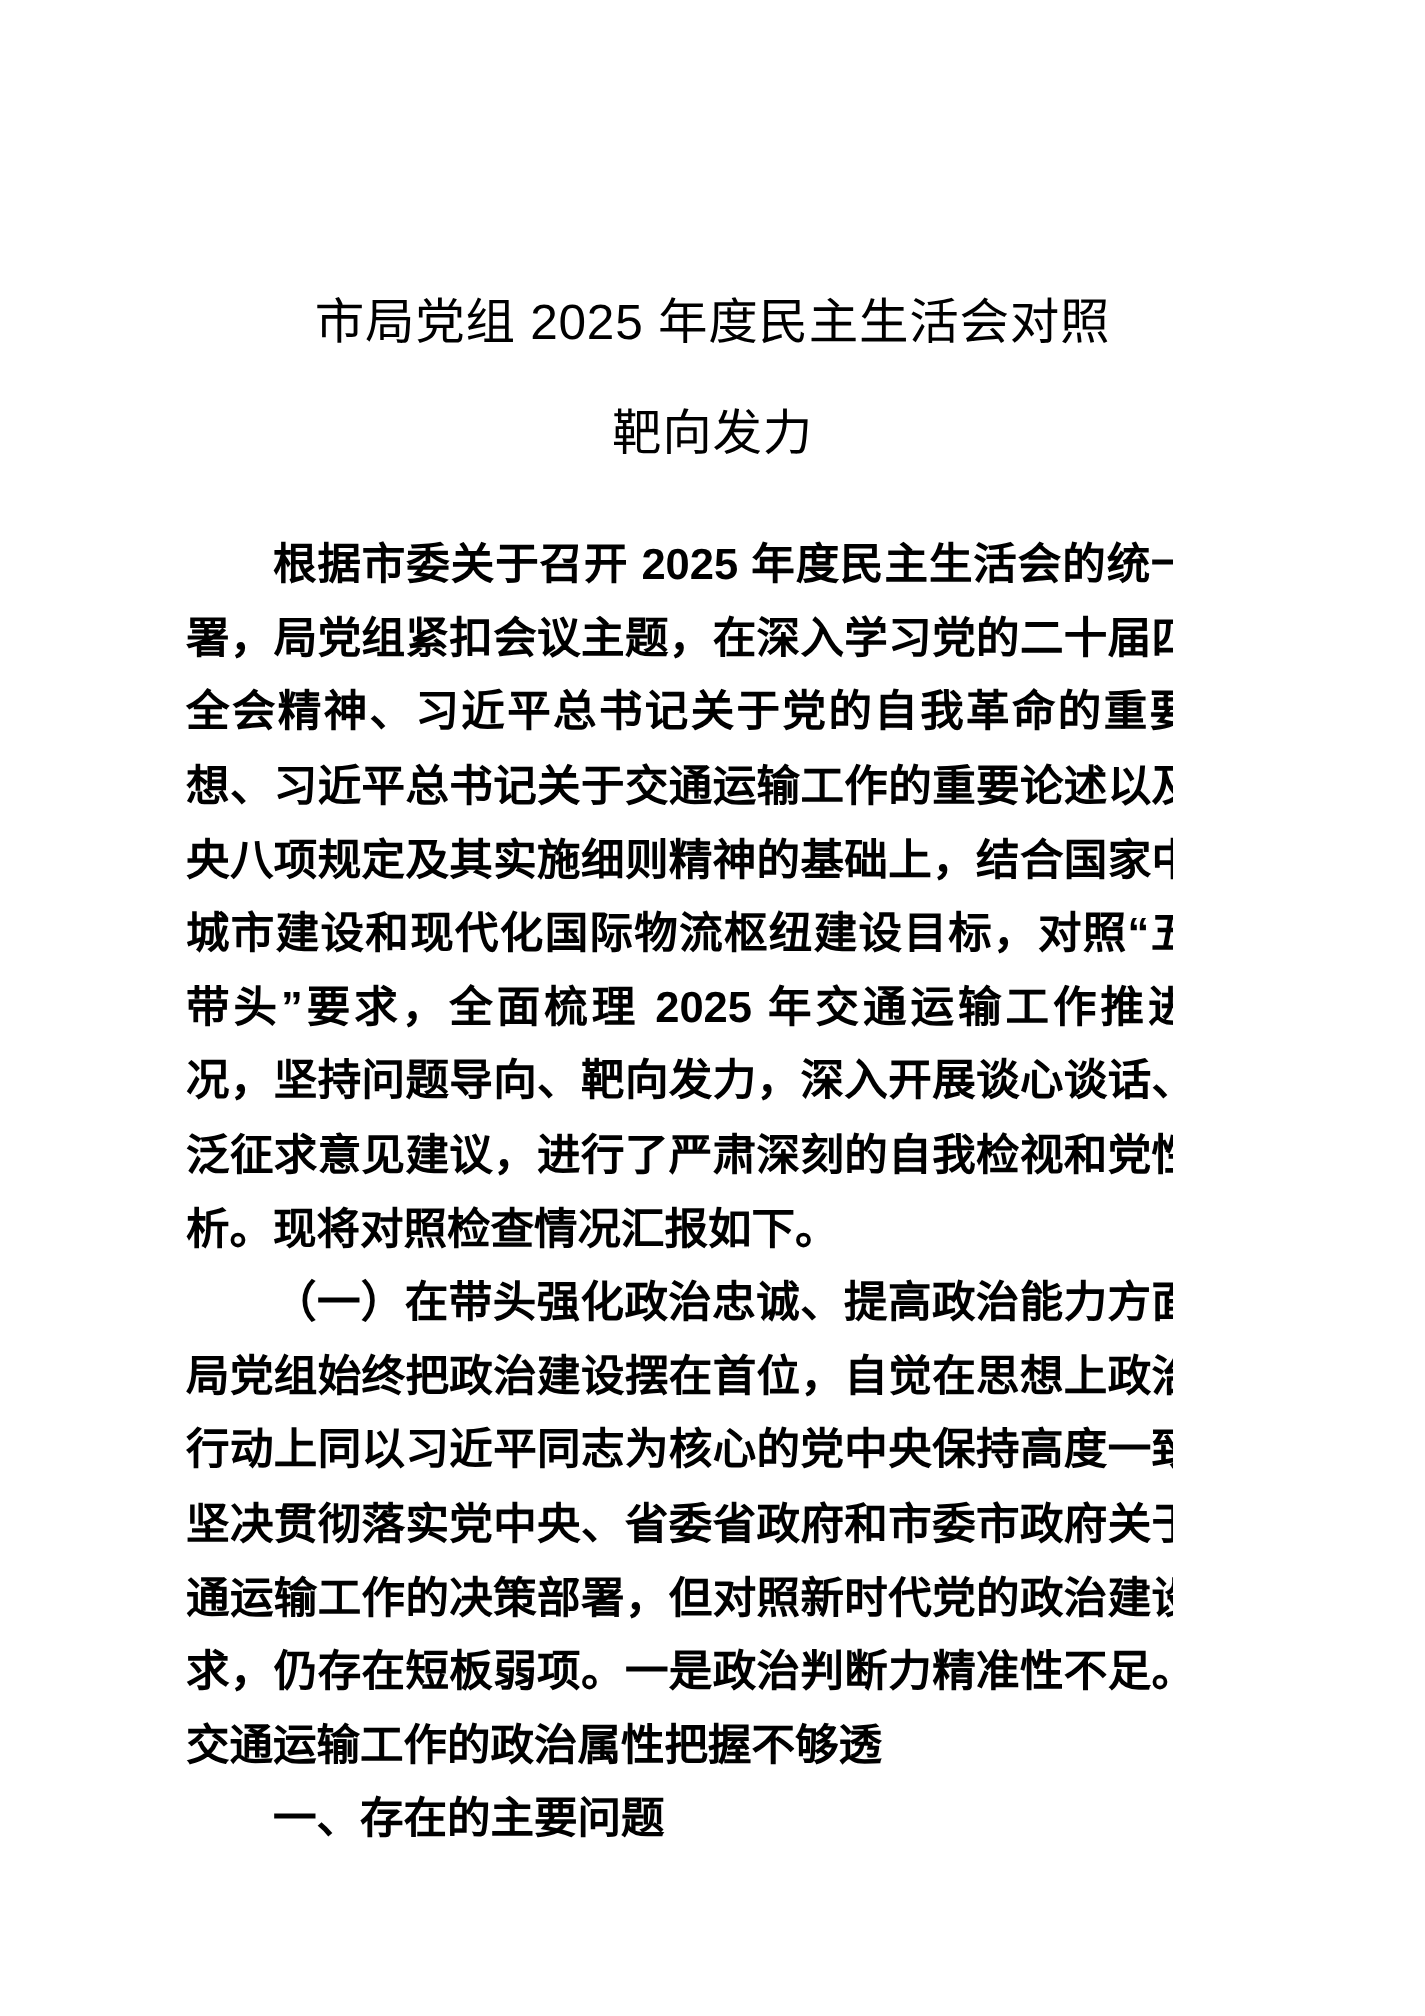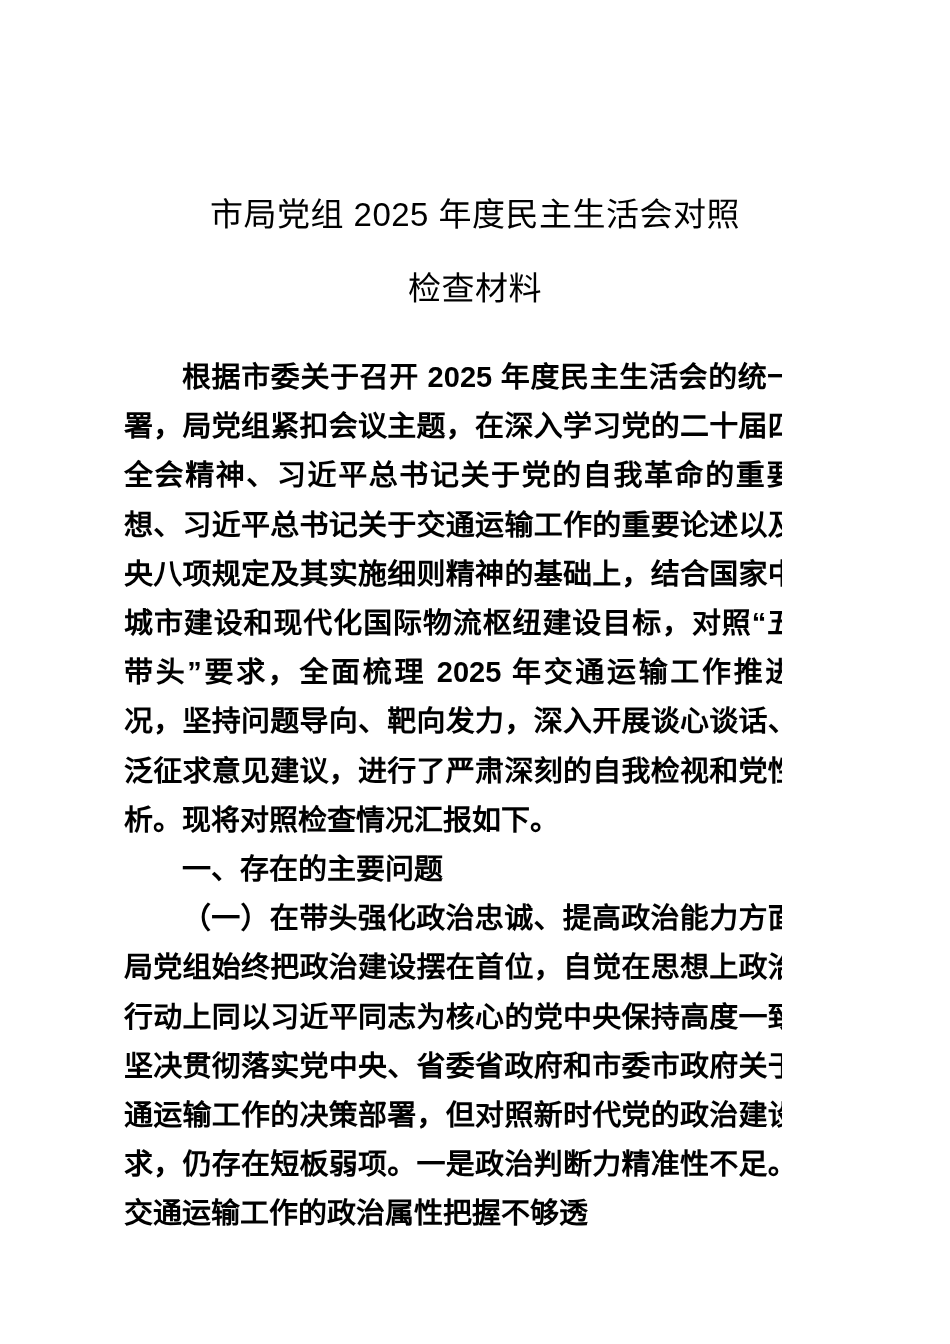--- a/index.html
+++ b/index.html
@@ -53,23 +53,23 @@
   }
 </style>
 </head>
 <body>
 
 <div class="page">
   <div class="content">
 
     <h1 class="doc-title">
       <span>市局党组 2025 年度民主生活会对照</span><br>
-      <span>检查材料</span>
+      <span>靶向发力</span>
     </h1>
 
     <div class="body-block">
       <p class="para">根据市委关于召开 2025 年度民主生活会的统一部署，局党组紧扣会议主题，在深入学习党的二十届四中全会精神、习近平总书记关于党的自我革命的重要思想、习近平总书记关于交通运输工作的重要论述以及中央八项规定及其实施细则精神的基础上，结合国家中心城市建设和现代化国际物流枢纽建设目标，对照“五个带头”要求，全面梳理 2025 年交通运输工作推进情况，坚持问题导向、靶向发力，深入开展谈心谈话、广泛征求意见建议，进行了严肃深刻的自我检视和党性分析。现将对照检查情况汇报如下。</p>
+      <p class="para">（一）在带头强化政治忠诚、提高政治能力方面。局党组始终把政治建设摆在首位，自觉在思想上政治上行动上同以习近平同志为核心的党中央保持高度一致，坚决贯彻落实党中央、省委省政府和市委市政府关于交通运输工作的决策部署，但对照新时代党的政治建设要求，仍存在短板弱项。一是政治判断力精准性不足。对交通运输工作的政治属性把握不够透</p>
       <p class="para">一、存在的主要问题</p>
-      <p class="para">（一）在带头强化政治忠诚、提高政治能力方面。局党组始终把政治建设摆在首位，自觉在思想上政治上行动上同以习近平同志为核心的党中央保持高度一致，坚决贯彻落实党中央、省委省政府和市委市政府关于交通运输工作的决策部署，但对照新时代党的政治建设要求，仍存在短板弱项。一是政治判断力精准性不足。对交通运输工作的政治属性把握不够透</p>
     </div>
 
   </div>
 </div>
 
 </body></html>

